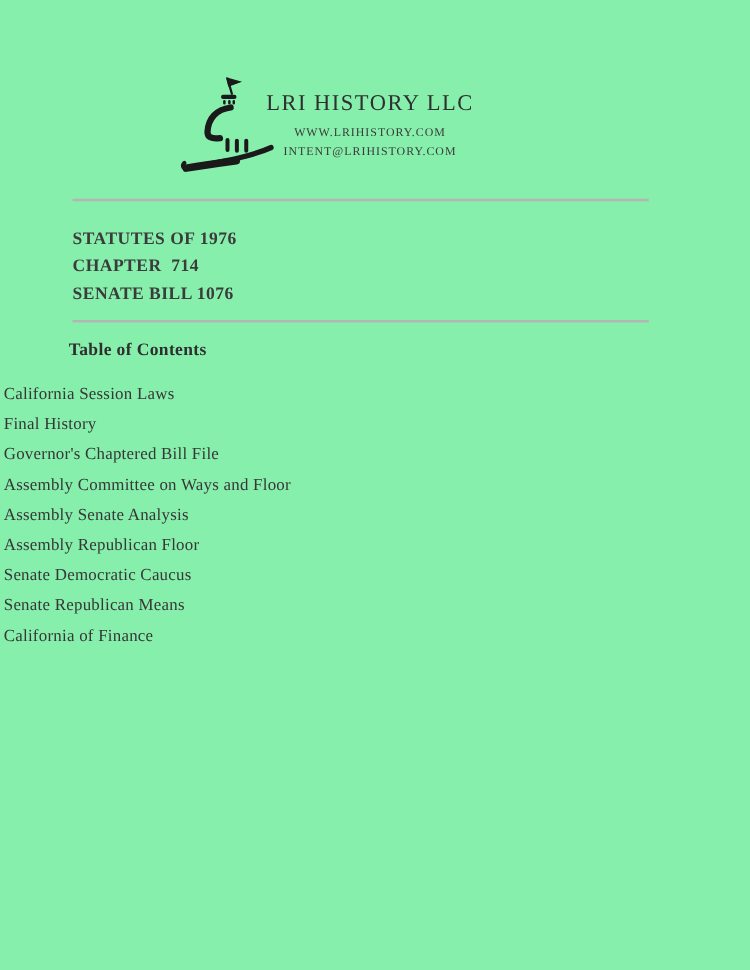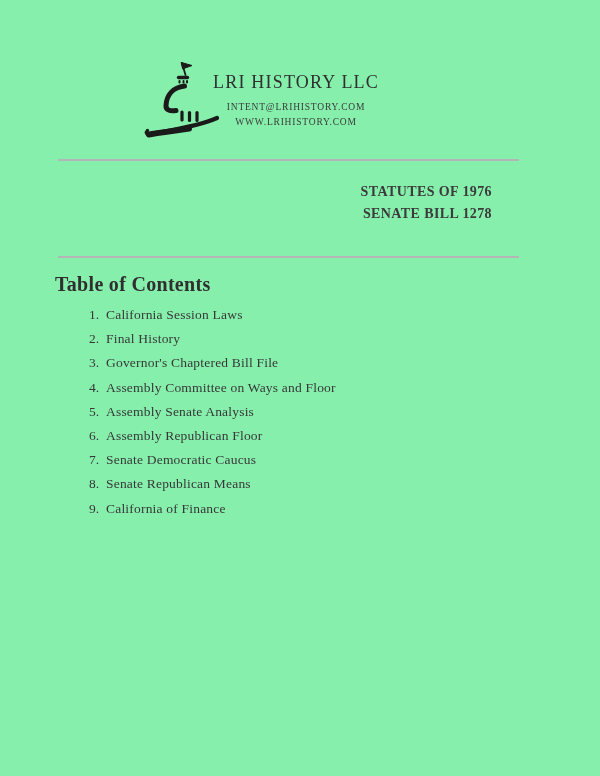--- a/index.html
+++ b/index.html
@@ -55,48 +55,46 @@
   }
   .rule-1 { top: 159px; }
   .rule-2 { top: 256px; }
 
   
   .reference {
     position: absolute;
     left: 58px;
     top: 181px;
     width: 434px;
-    text-align: right;
   }
   .reference-line {
     font-size: 14px;
     font-weight: 700;
     letter-spacing: 0.4px;
     color: #3b3b3b;
     line-height: 22px;
   }
 
   
   .toc-title {
     position: absolute;
     left: 55px;
     top: 273px;
-    font-size: 20px;
+    font-size: 14px;
     font-weight: 700;
     color: #2f2f2f;
     letter-spacing: 0.3px;
   }
   .toc-list {
     position: absolute;
-    left: 16px;
+    left: 0;
     top: 303px;
     width: 560px;
     list-style: decimal;
     list-style-position: outside;
-    padding-left: 87px;
   }
   .toc-list li {
     font-size: 13.5px;
     color: #373737;
     line-height: 24.2px;
     letter-spacing: 0.2px;
     padding-left: 3px;
   }
 </style>
 </head>
@@ -123,29 +121,30 @@
 
         <path d="M 8 74.5 C 28 70.5, 56 67, 76 58" stroke-width="4.2"></path>
         <path d="M 8 74.5 C 20 72.5, 34 70.5, 48 68.6" stroke-width="6"></path>
         <path d="M 8 74.5 C 5.5 74.8, 4.5 72.5, 6.5 70.5" stroke-width="3.4"></path>
       </g>
     </svg>
   </div>
 
   <div class="header-text">
     <div class="company-name">LRI HISTORY LLC</div>
+    <div class="contact-line">WWW.LRIHISTORY.COM</div>
     <div class="contact-line">INTENT@LRIHISTORY.COM</div>
-    <div class="contact-line">WWW.LRIHISTORY.COM</div>
   </div>
 
   <div class="rule rule-1"></div>
 
   <div class="reference">
     <div class="reference-line">STATUTES OF 1976</div>
-    <div class="reference-line">SENATE BILL 1278</div>
+    <div class="reference-line">CHAPTER&nbsp;&nbsp;714</div>
+    <div class="reference-line">SENATE BILL 1076</div>
   </div>
 
   <div class="rule rule-2"></div>
 
   <div class="toc-title">Table of Contents</div>
 
   <ol class="toc-list">
     <li>California Session Laws</li>
     <li>Final History</li>
     <li>Governor's Chaptered Bill File</li>

